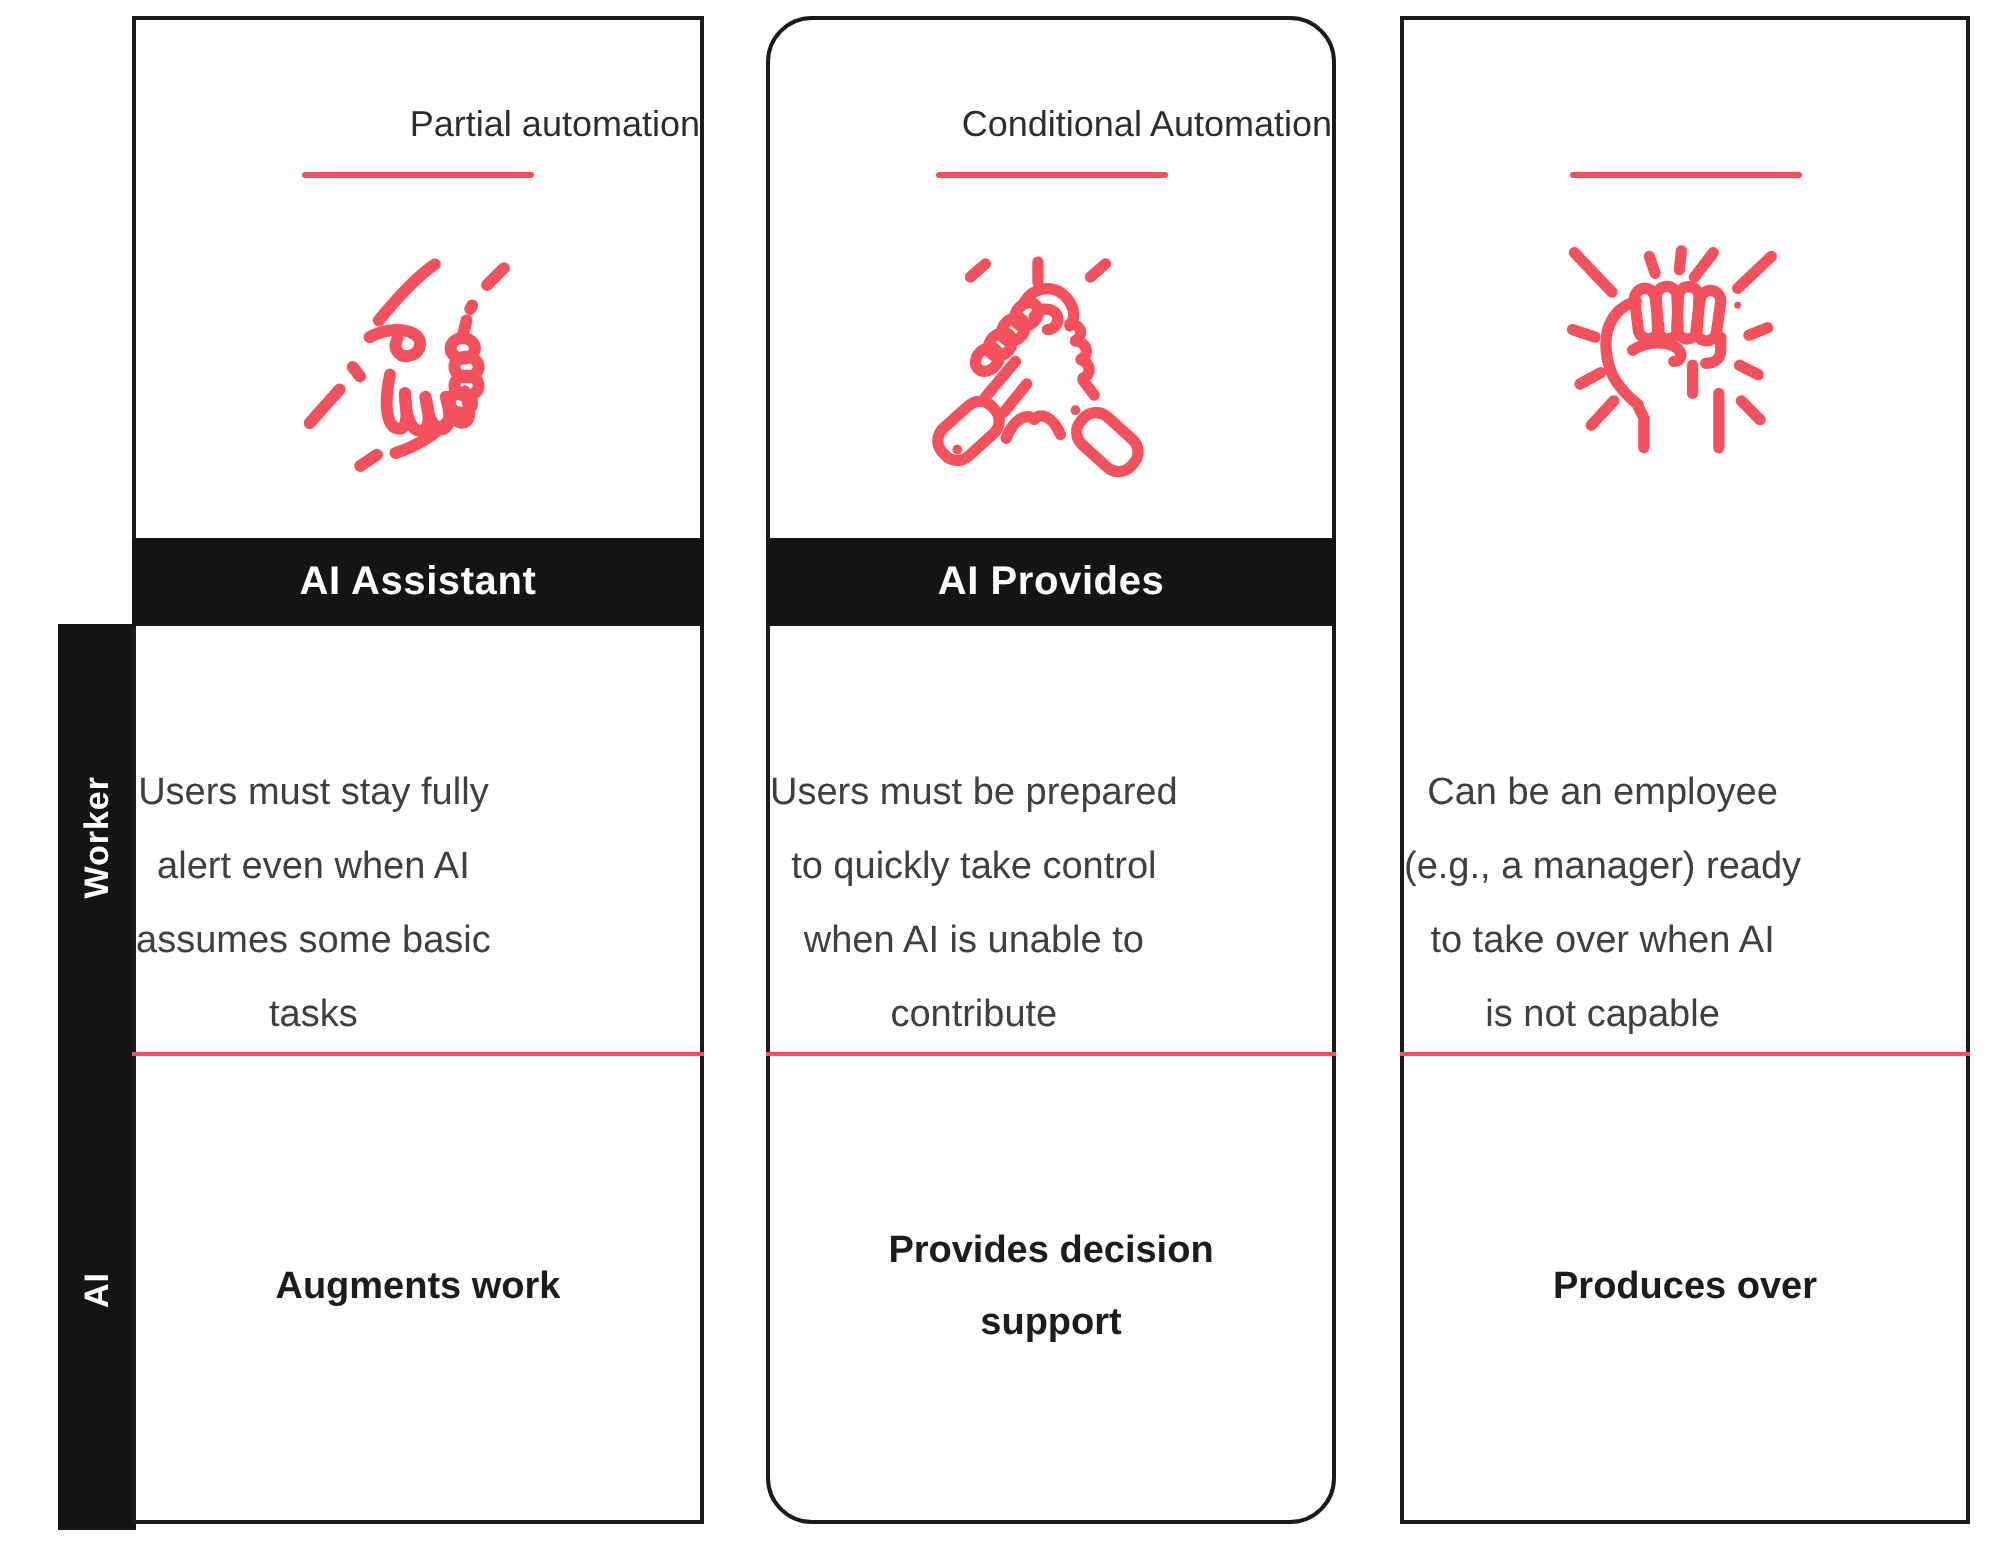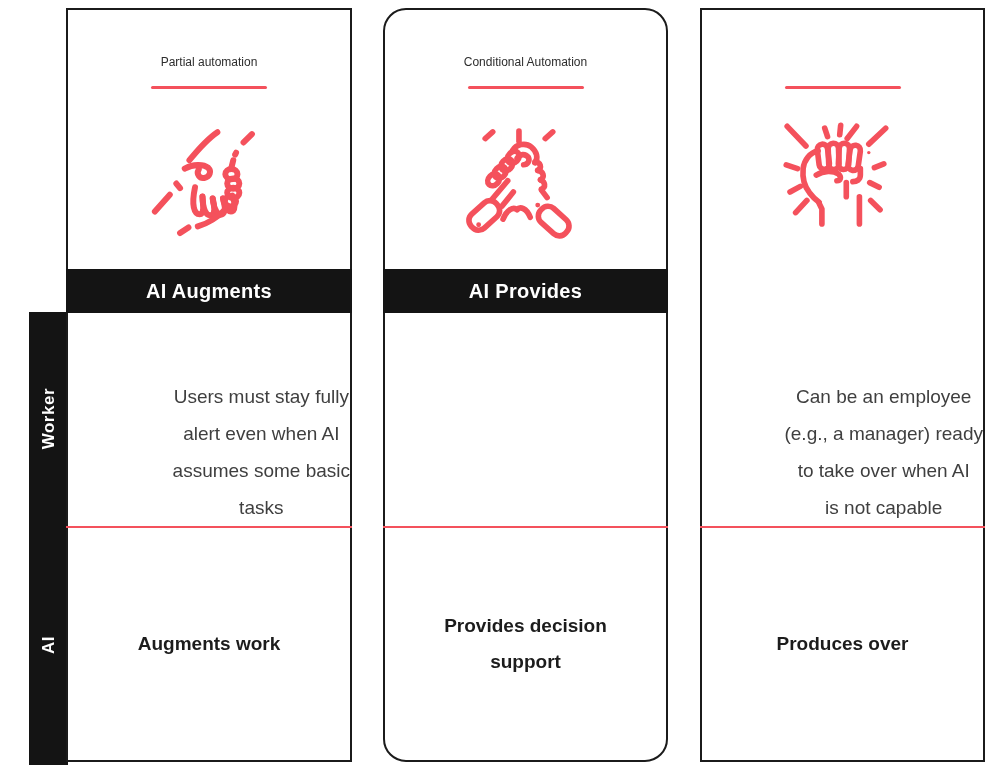--- a/index.html
+++ b/index.html
@@ -35,22 +35,22 @@
     border: 2px solid #1b1b1b;
     box-sizing: border-box;
     z-index: 1;
   }
   .card.c1 { left: 66px;  width: 286px; }
   .card.c2 { left: 383px; width: 285px; border-radius: 23px; }
   .card.c3 { left: 700px; width: 285px; }
 
   .card-title {
     position: absolute; top: 40px; left: 0; right: 0;
-    text-align: center;
-    font-size: 12px; line-height: 24px; color: #2d2d2d;
+    text-align: right;
+    font-size: 18px; line-height: 24px; color: #2d2d2d;
   }
   .title-underline {
     position: absolute; top: 76px; left: 50%;
     transform: translateX(-50%);
     width: 116px; height: 3px; border-radius: 2px;
     background: #f4515c;
   }
   .icon-wrap {
     position: absolute; top: 98px; left: 0; right: 0; height: 152px;
     display: flex; align-items: center; justify-content: center;
@@ -59,21 +59,21 @@
 
   .role-band {
     position: absolute; top: 259px; left: -2px; right: -2px; height: 44px;
     background: #141414; color: #ffffff;
     display: flex; align-items: center; justify-content: center;
     font-weight: bold; font-size: 20px; letter-spacing: 0.3px;
   }
 
   .worker-zone {
     position: absolute; top: 303px; left: 0; right: 0; height: 277px;
-    display: flex; align-items: center; justify-content: flex-end;
+    display: flex; align-items: center; justify-content: flex-start;
   }
   .worker-zone p {
     margin: 0; font-size: 19px; line-height: 37px; color: #3f3f3f;
     text-align: center; white-space: pre-line;
   }
 
   .red-divider {
     position: absolute; top: 516px; left: -2px; right: -2px; height: 2px;
     background: #f4515c;
   }
@@ -123,21 +123,21 @@
           <ellipse cx="98" cy="91" rx="6" ry="5.5"></ellipse>
           <path d="M92 100 C85 108 73 115 63 118"></path>
           <path d="M53 119 L44 125"></path>
           <path d="M112 28 L121 19"></path>
           <path d="M104 39 L103 41"></path>
           <path d="M101 47 L99 55"></path>
         </g>
       </svg>
     </div>
     <div class="role-band">
-      <span>AI Augments</span>
+      <span>AI Assistant</span>
     </div>
     <div class="worker-zone">
       <p>Users must stay fully
 alert even when AI
 assumes some basic
 tasks</p>
     </div>
     <div class="red-divider"></div>
     <div class="ai-zone">
       <p>Augments work</p>
@@ -168,20 +168,26 @@
           <path d="M88 68 C93 70 94 76 89 78"></path>
           <path d="M89 79 L95 87"></path>
           <path d="M48 110 C52 100 59 96 63 100 C66 96 73 98 77 108"></path>
           <circle cx="22" cy="116" r="2.6" fill="#f4515c" stroke="none"></circle>
           <circle cx="85" cy="95" r="2.6" fill="#f4515c" stroke="none"></circle>
         </g>
       </svg>
     </div>
     <div class="role-band">
       <span>AI Provides</span>
+    </div>
+    <div class="worker-zone">
+      <p>Users must be prepared
+to quickly take control
+when AI is unable to
+contribute</p>
     </div>
     <div class="red-divider"></div>
     <div class="ai-zone">
       <p>Provides decision
 support</p>
     </div>
   </section>
 
   <section class="card c3">
     <div class="title-underline"></div>

